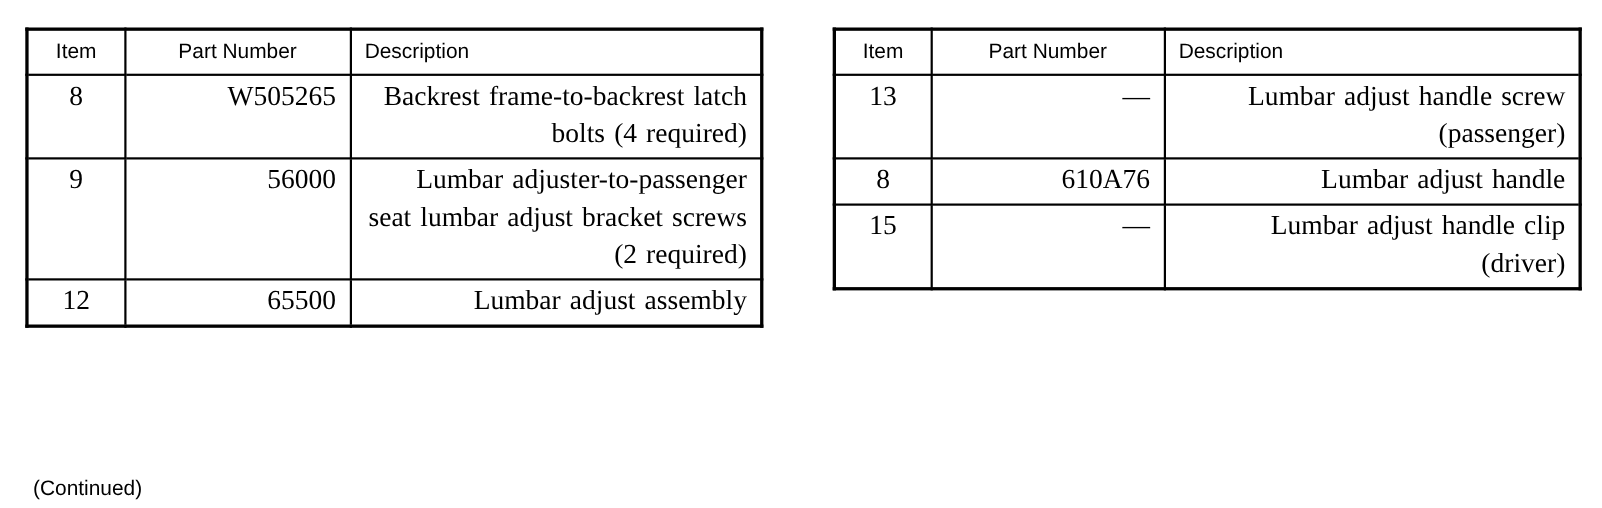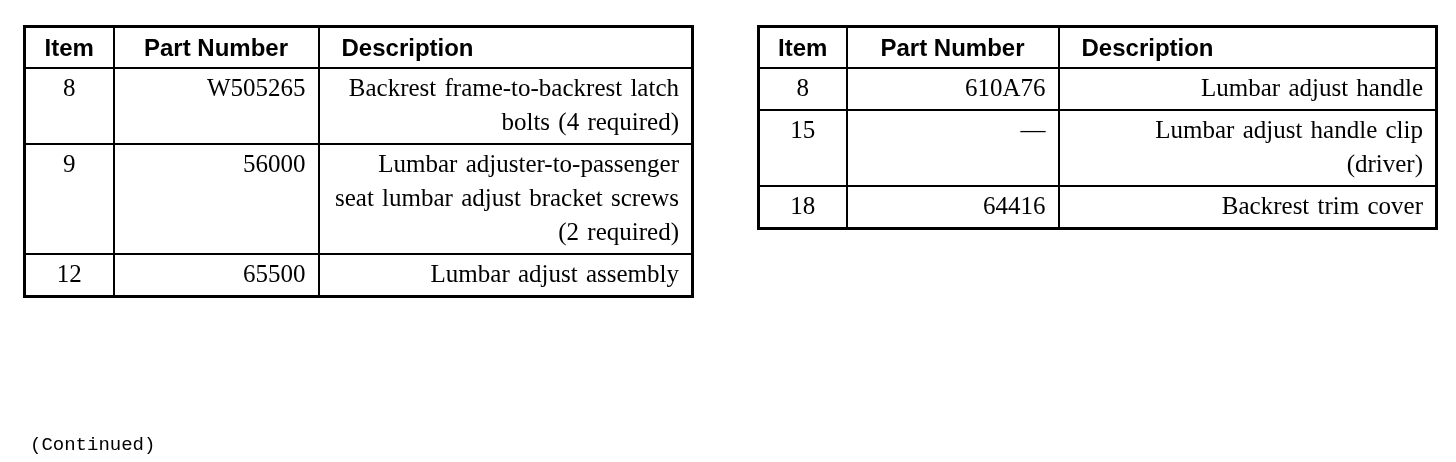--- a/index.html
+++ b/index.html
@@ -21,32 +21,32 @@
   .t-left  { left: 23px;  top: 25px; width: 668px; }
   .t-right { left: 757px; top: 25px; width: 678px; }
 
   .parts-table th, .parts-table td {
     border: 2px solid #000000;
     overflow: hidden;
     text-align: right;
   }
   .parts-table th {
     font-family: "Liberation Sans", sans-serif;
-    font-weight: 700;
-    font-size: 24px;
+    font-weight: 400;
+    font-size: 19px;
     line-height: 27px;
     padding: 6px 4px;
     text-align: center;
     vertical-align: middle;
     white-space: nowrap;
     margin-left: 30px;
   }
   .parts-table th.h-desc {
     text-align: left;
-    padding-left: 22px;
+    padding-left: 12px;
   }
   .parts-table td {
     font-family: "Liberation Serif", serif;
     font-size: 25px;
     line-height: 34px;
     word-spacing: 2px;
     vertical-align: top;
     padding: 2px 12px 4px 12px;
   }
   .parts-table td.td-item {
@@ -60,21 +60,21 @@
   .t-left  col.c-desc { width: 374px; }
   
   .t-right col.c-item { width: 88px; }
   .t-right col.c-part { width: 212px; }
   .t-right col.c-desc { width: 378px; }
 
   .continued {
     position: absolute;
     left: 30px;
     top: 434px;
-    font-family: Liberation Mono, monospace;
+    font-family: Liberation Sans, sans-serif;
     font-size: 19px;
     line-height: 22px;
     color: #000000;
   }
 </style>
 </head>
 <body>
 
 <div class="screen">
 
@@ -120,30 +120,30 @@
       </colgroup>
     <thead>
       <tr>
         <th class="h-item">Item</th>
         <th class="h-part">Part Number</th>
         <th class="h-desc">Description</th>
       </tr>
     </thead>
     <tbody>
       <tr>
+        <td class="td-item">13</td>
+        <td class="td-part">—</td>
+        <td class="td-desc">Lumbar adjust handle screw (passenger)</td>
+      </tr>
+      <tr>
         <td class="td-item">8</td>
         <td class="td-part">610A76</td>
         <td class="td-desc">Lumbar adjust handle</td>
       </tr>
       <tr>
         <td class="td-item">15</td>
         <td class="td-part">—</td>
         <td class="td-desc">Lumbar adjust handle clip (driver)</td>
       </tr>
-      <tr>
-        <td class="td-item">18</td>
-        <td class="td-part">64416</td>
-        <td class="td-desc">Backrest trim cover</td>
-      </tr>
     </tbody>
   </table>
 
 </div>
 
 </body></html>

